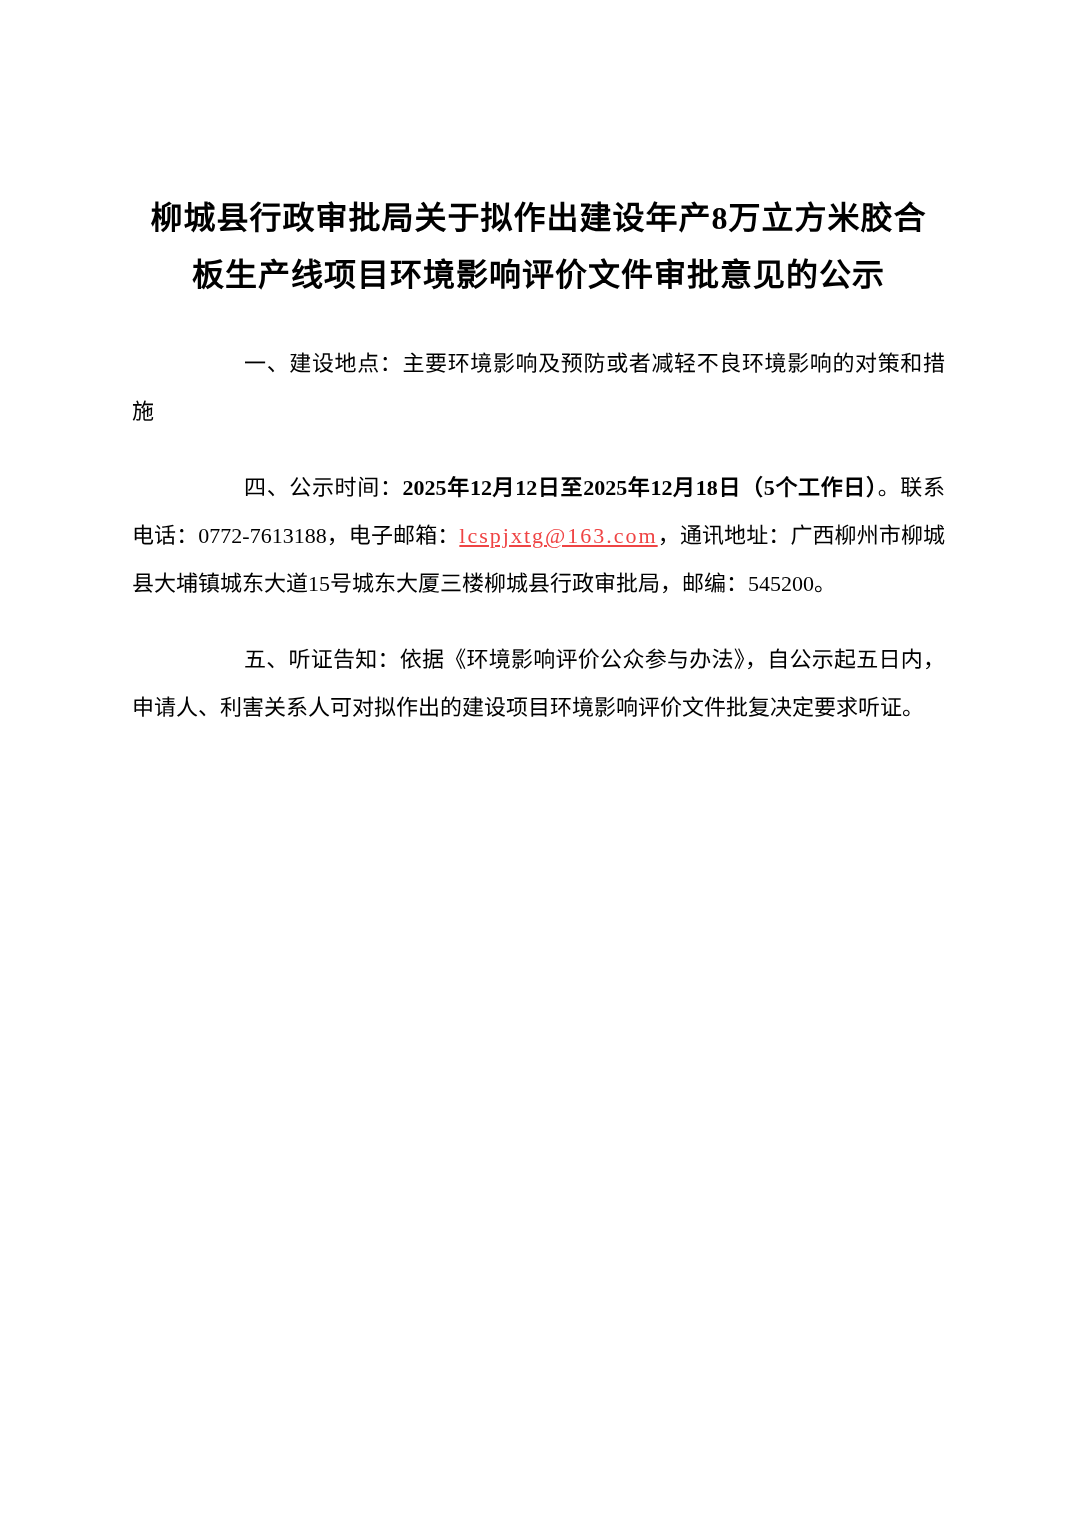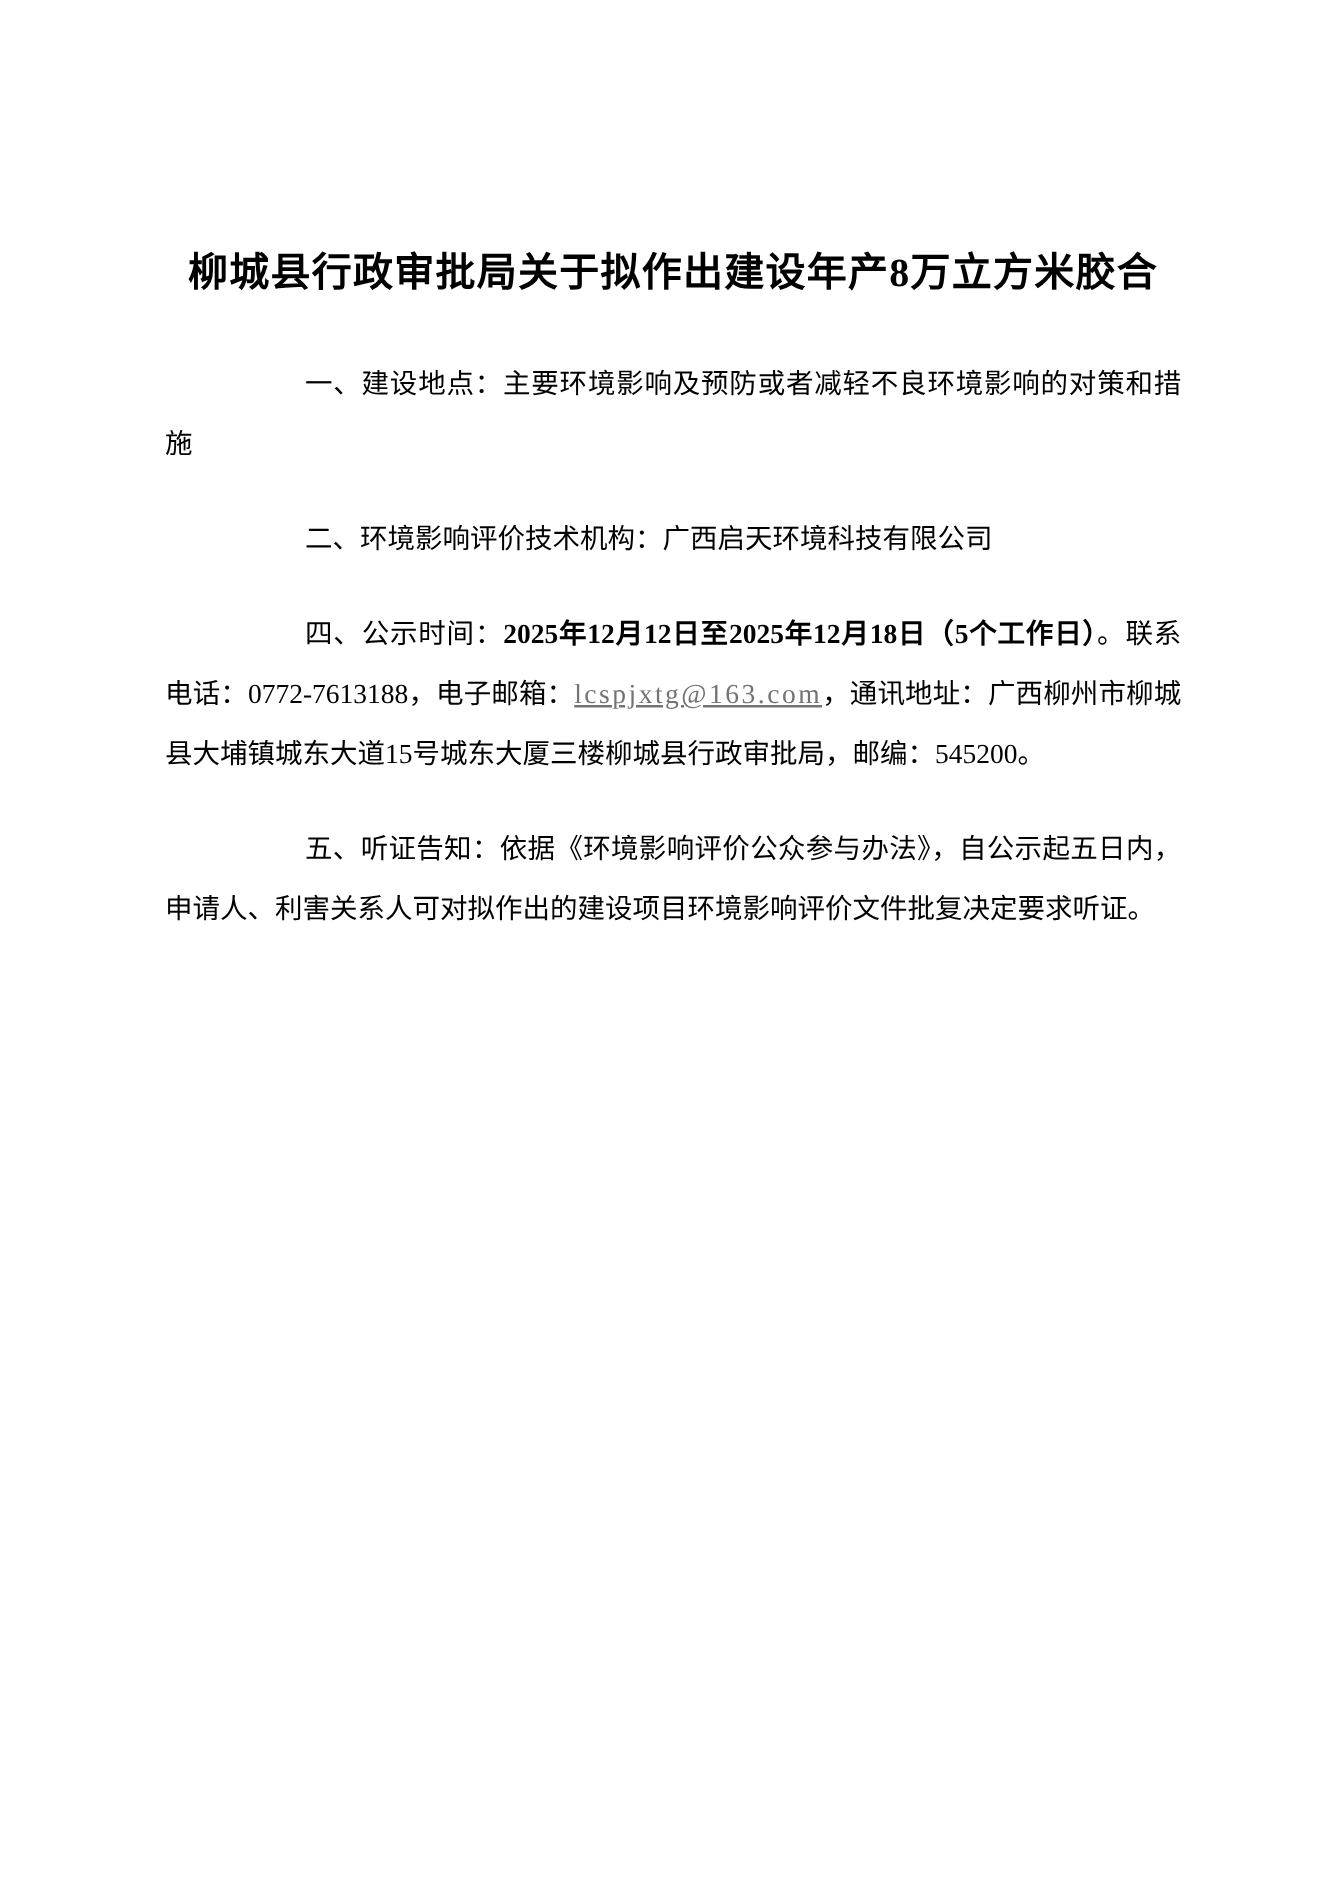--- a/index.html
+++ b/index.html
@@ -44,37 +44,37 @@
   .indent-intro {
     text-indent: 68px;
   }
   .indent-section {
     text-indent: 112px;
   }
   .bold-dates {
     font-weight: bold;
   }
   .email-link {
-    color: #737373;
+    color: #ef4444;
     text-decoration: underline;
     letter-spacing: 2px;
   }
 </style>
 </head>
 <body>
 
 <div class="page">
 
   <h1 class="doc-title">
       <span class="title-line">柳城县行政审批局关于拟作出建设年产8万立方米胶合</span>
+      <span class="title-line">板生产线项目环境影响评价文件审批意见的公示</span>
     </h1>
 
 
   <p class="para indent-section">一、建设地点：主要环境影响及预防或者减轻不良环境影响的对策和措施</p>
 
-  <p class="para indent-section">二、环境影响评价技术机构：广西启天环境科技有限公司</p>
 
 
   <p class="para indent-section"><span>四、公示时间：</span><span class="bold-dates">2025年12月12日至2025年12月18日（5个工作日）</span><span>。联系电话：0772-7613188，电子邮箱：</span><a class="email-link" href="#">lcspjxtg@163.com</a><span>，通讯地址：广西柳州市柳城县大埔镇城东大道15号城东大厦三楼柳城县行政审批局，邮编：545200。</span></p>
 
   <p class="para indent-section">五、听证告知：依据《环境影响评价公众参与办法》，自公示起五日内，申请人、利害关系人可对拟作出的建设项目环境影响评价文件批复决定要求听证。</p>
 
 </div>
 
 </body></html>

